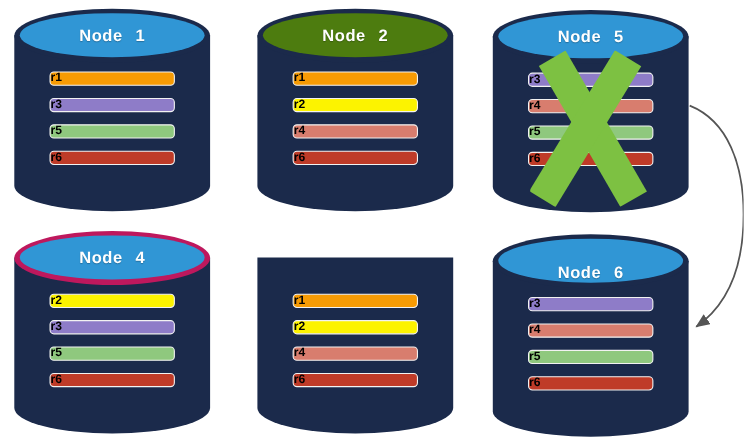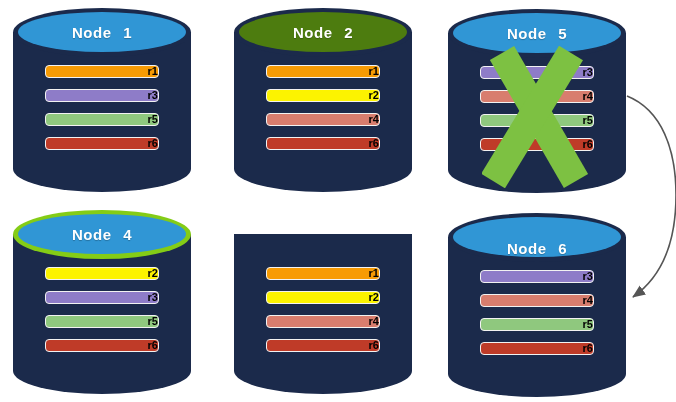--- a/index.html
+++ b/index.html
@@ -28,21 +28,21 @@
     color:#fff;font-weight:bold;font-size:15px;
     letter-spacing:0.5px;word-spacing:7px;
     text-shadow:0 1px 1px rgba(0,0,0,0.25);
   }
   .bars{
     position:absolute;top:57px;left:32px;width:114px;
   }
   .bar{
     height:11px;line-height:11px;margin-bottom:11px;
     border:1px solid #f2f2f2;border-radius:4px;
-    font-size:11px;font-weight:bold;color:#000;text-align:right;
+    font-size:11px;font-weight:bold;color:#000;text-align:left;
   }
   .overlay{position:absolute;pointer-events:none;}
 </style>
 </head>
 <body>
 
 <div class="canvas">
 
   <div class="node" style="left:13px;top:8px;">
     <div class="cyl-body" style="background: rgb(27, 42, 75);"></div>
@@ -84,21 +84,21 @@
     <div class="bars">
       <div class="bar" style="background: rgb(142, 124, 200);">r3</div>
       <div class="bar" style="background: rgb(216, 125, 110);">r4</div>
       <div class="bar" style="background: rgb(143, 200, 126);">r5</div>
       <div class="bar" style="background: rgb(191, 59, 40);">r6</div>
     </div>
   </div>
 
   <div class="node" style="left:13px;top:210px;">
     <div class="cyl-body" style="background: rgb(27, 42, 75);"></div>
-    <div class="cyl-top" style="background: #84cc16;">
+    <div class="cyl-top" style="background: #be185d;">
       <div class="cyl-top-inner" style="background: rgb(48, 150, 213);">
         <span class="node-title">Node 4</span>
       </div>
     </div>
     <div class="bars">
       <div class="bar" style="background: rgb(252, 243, 0);">r2</div>
       <div class="bar" style="background: rgb(142, 124, 200);">r3</div>
       <div class="bar" style="background: rgb(143, 200, 126);">r5</div>
       <div class="bar" style="background: rgb(191, 59, 40);">r6</div>
     </div>

